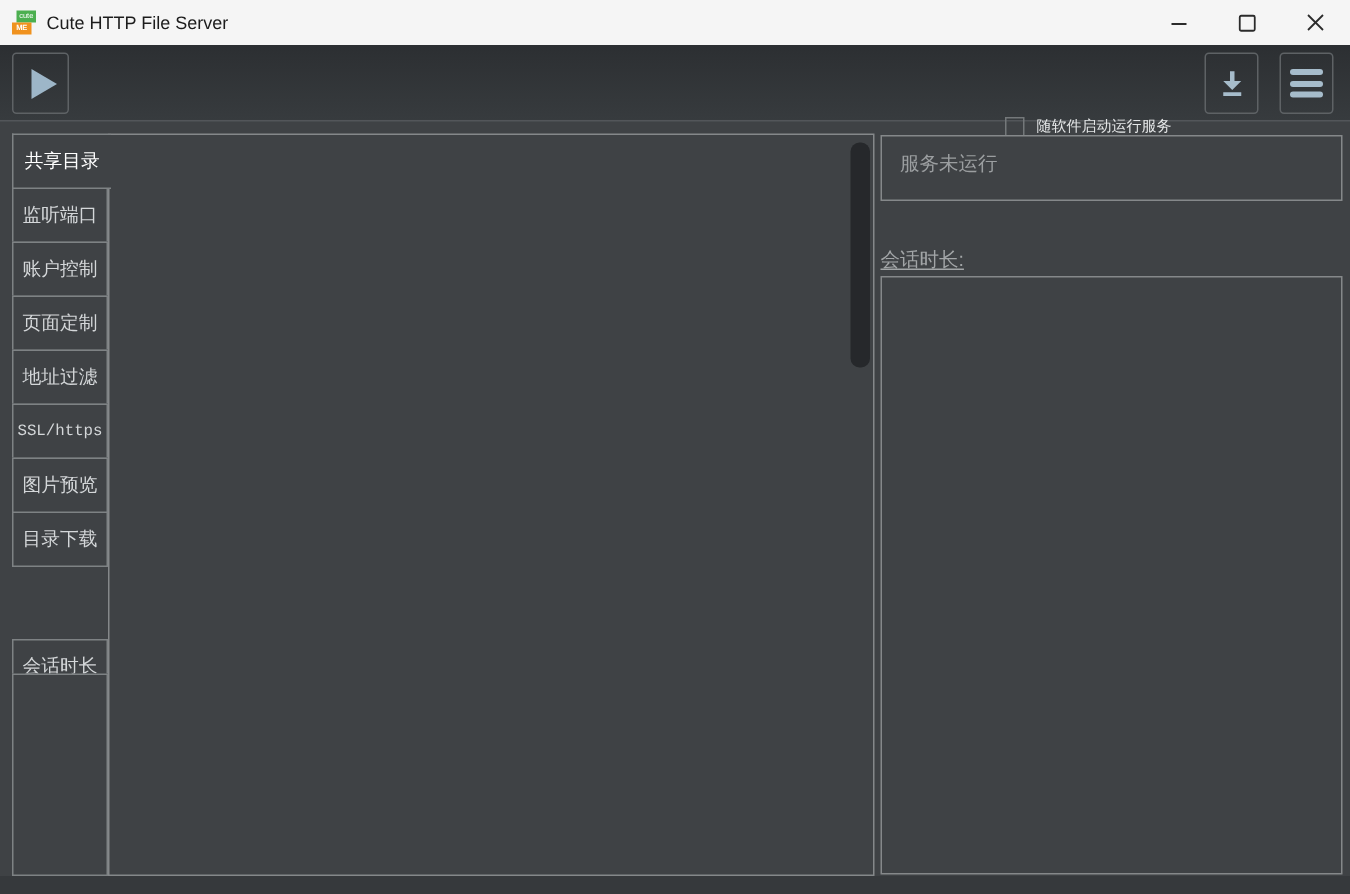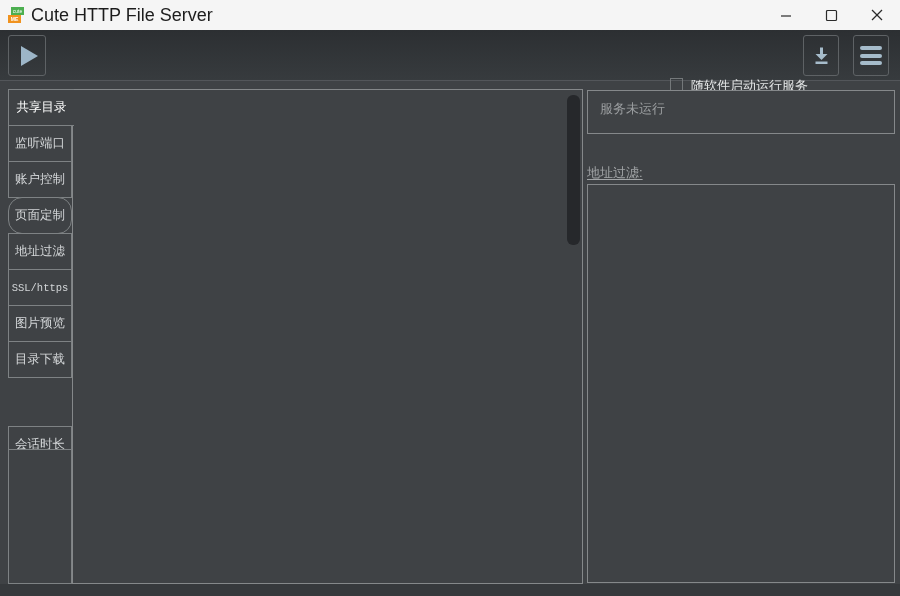--- a/index.html
+++ b/index.html
@@ -4,31 +4,31 @@
 <style>
   html,body{margin:0;padding:0;}
   body{font-family:"Liberation Sans",sans-serif;}
   #app{position:relative;width:900px;height:596px;background:#3f4245;overflow:hidden;}
 
   
   #titlebar{position:absolute;left:0;top:0;width:900px;height:30px;background:#f5f5f5;display:flex;align-items:center;}
   #appicon{position:absolute;left:8px;top:7px;width:16px;height:16px;}
   #appicon .ic-top{position:absolute;left:3px;top:0;width:13px;height:8px;background:#4caf50;color:#fff;font-size:5px;line-height:8px;text-align:center;}
   #appicon .ic-bot{position:absolute;left:0;top:8px;width:13px;height:8px;background:#f0921e;color:#fff;font-size:5px;line-height:8px;text-align:center;font-weight:bold;}
-  #wintitle{position:absolute;left:31px;top:0;height:37px;line-height:30px;color:#1c1c1c;font-size:18px;}
+  #wintitle{position:absolute;left:31px;top:0;height:37px;line-height:30px;color:#1c1c1c;font-size:12px;}
   .wbtn{position:absolute;top:0;width:46px;height:30px;display:flex;align-items:center;justify-content:center;}
   .wbtn svg{stroke:#2b2b2b;stroke-width:1.2;fill:none;}
 
   
   #toolbar{position:absolute;left:0;top:30px;width:900px;height:51px;background:linear-gradient(#2c2f32,#373b3e);border-bottom:1px solid #53565a;box-sizing:border-box;}
   .tbtn{position:absolute;box-sizing:border-box;border:1px solid #5e6265;border-radius:3px;display:flex;align-items:center;justify-content:center;background:transparent;}
   #btn-play{left:8px;top:5px;width:38px;height:41px;}
   #btn-play .tri{width:0;height:0;border-left:17px solid #9db6c8;border-top:10px solid transparent;border-bottom:10px solid transparent;margin-left:4px;}
   #chk-autostart{position:absolute;left:670px;top:48px;width:13px;height:13px;border:1px solid #74787a;box-sizing:border-box;background:transparent;}
-  #chk-label{position:absolute;left:691px;top:47px;color:#e4e6e7;font-size:13px;}
+  #chk-label{position:absolute;left:691px;top:47px;color:#e4e6e7;font-size:10px;}
   #btn-download{left:803px;top:5px;width:36px;height:41px;}
   #btn-menu{left:853px;top:5px;width:36px;height:41px;}
   #btn-menu .bar{width:22px;height:4px;border-radius:2px;background:#a6bccb;margin:1.7px 0;}
   .menu-stack{display:flex;flex-direction:column;align-items:center;justify-content:center;}
 
   
   .tab{position:absolute;left:8px;width:64px;height:37px;box-sizing:border-box;border:1px solid #7e8284;display:flex;align-items:center;justify-content:center;font-size:12.5px;color:#d4d7d9;background:#3f4245;}
   .tab.active{width:66px;border-right:none;color:#ffffff;z-index:3;}
   .tab.mono{font-family:"DejaVu Sans Mono",monospace;font-size:10.5px;}
   #tab-filler{position:absolute;left:8px;top:449px;width:64px;height:135px;box-sizing:border-box;border:1px solid #7e8284;background:#3f4245;}
@@ -108,21 +108,21 @@
         <div class="bar"></div>
           <div class="bar"></div>
           <div class="bar"></div>
       </div>
     </div>
   </div>
 
   <div class="tab active" style="top:89px;">共享目录</div>
   <div class="tab" style="top:125px;">监听端口</div>
   <div class="tab" style="top:161px;">账户控制</div>
-  <div class="tab" style="top:197px;border-radius:14px;">页面定制</div>
+  <div class="tab" style="top:197px;">页面定制</div>
   <div class="tab" style="top:233px;">地址过滤</div>
   <div class="tab mono" style="top:269px;font-family:Liberation Mono, monospace;">SSL/https</div>
   <div class="tab" style="top:341px;">目录下载</div>
   <div class="tab" style="top:305px;">图片预览</div>
   <div class="tab" style="top:426px;">会话时长</div>
   <div id="tab-filler"></div>
 
   <div id="pane"></div>
 
   <div class="seclabel" style="left:82px;top:105px;">共享目录</div>
@@ -154,21 +154,21 @@
     <div id="perm-line">
       <span>默认访问权限：</span><span class="perm-value">读写+删除</span>
     </div>
   </div>
 
   <div id="scroll-thumb"></div>
 
   <div id="status-box" class="rbox">
     <span>服务未运行</span>
   </div>
-  <div id="log-label">地址过滤:</div>
+  <div id="log-label">会话时长:</div>
   <div id="log-box" class="rbox"></div>
 
   <div id="bottom-strip">
     
     
     
     
     
     
     

